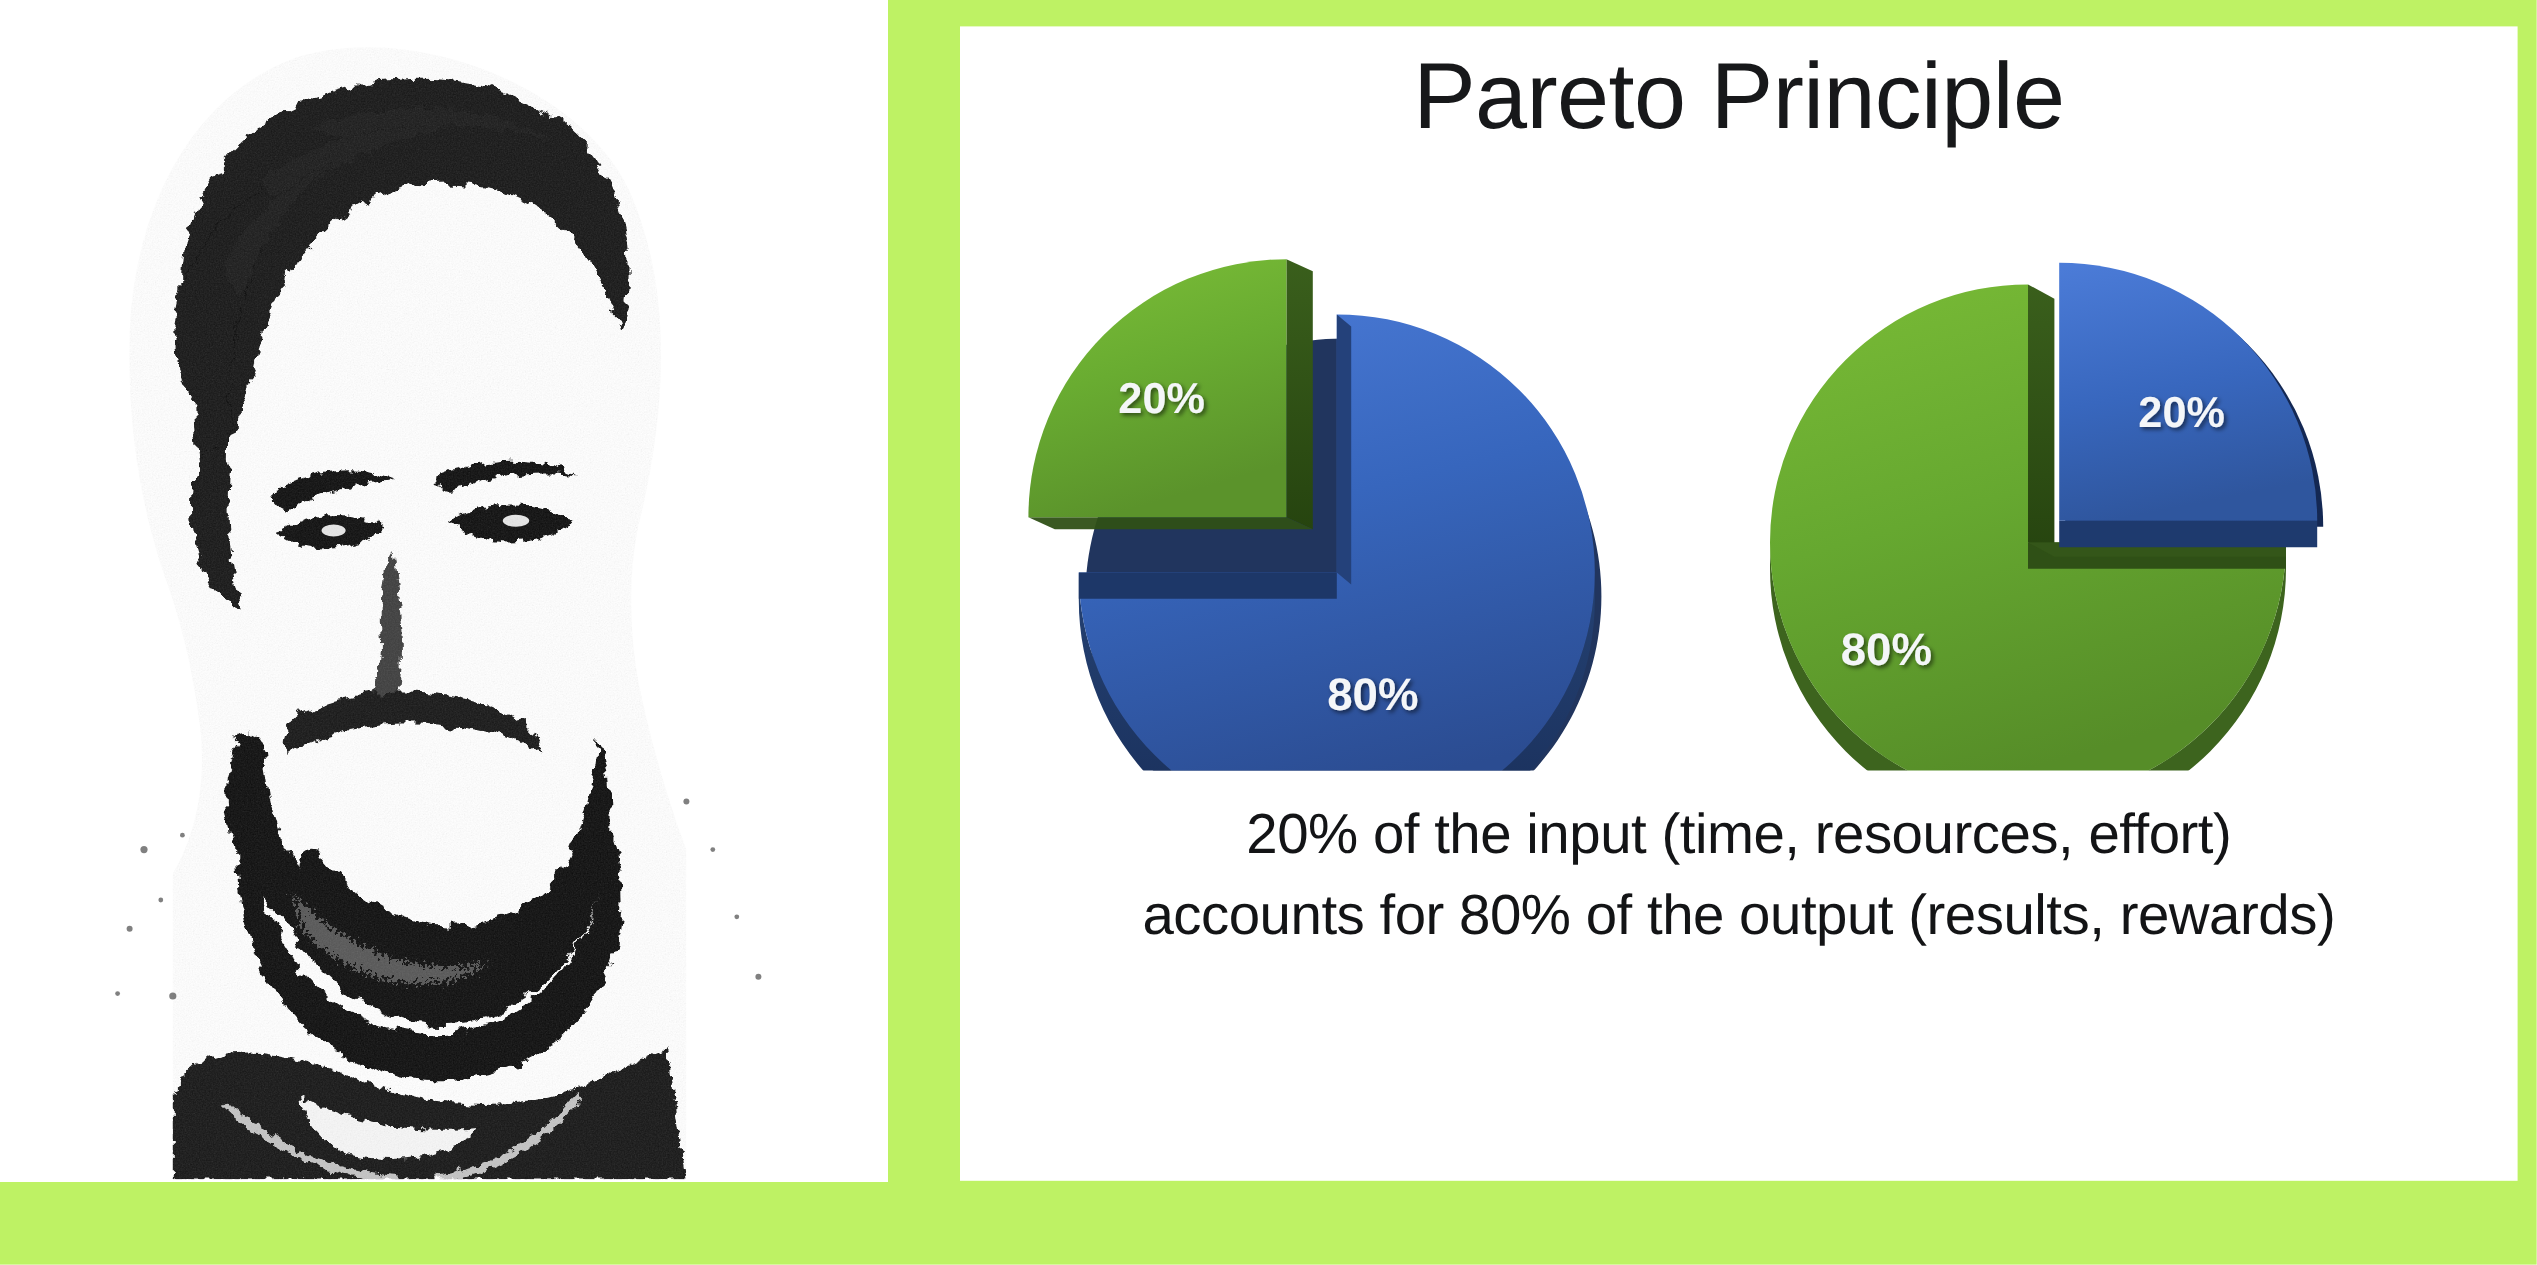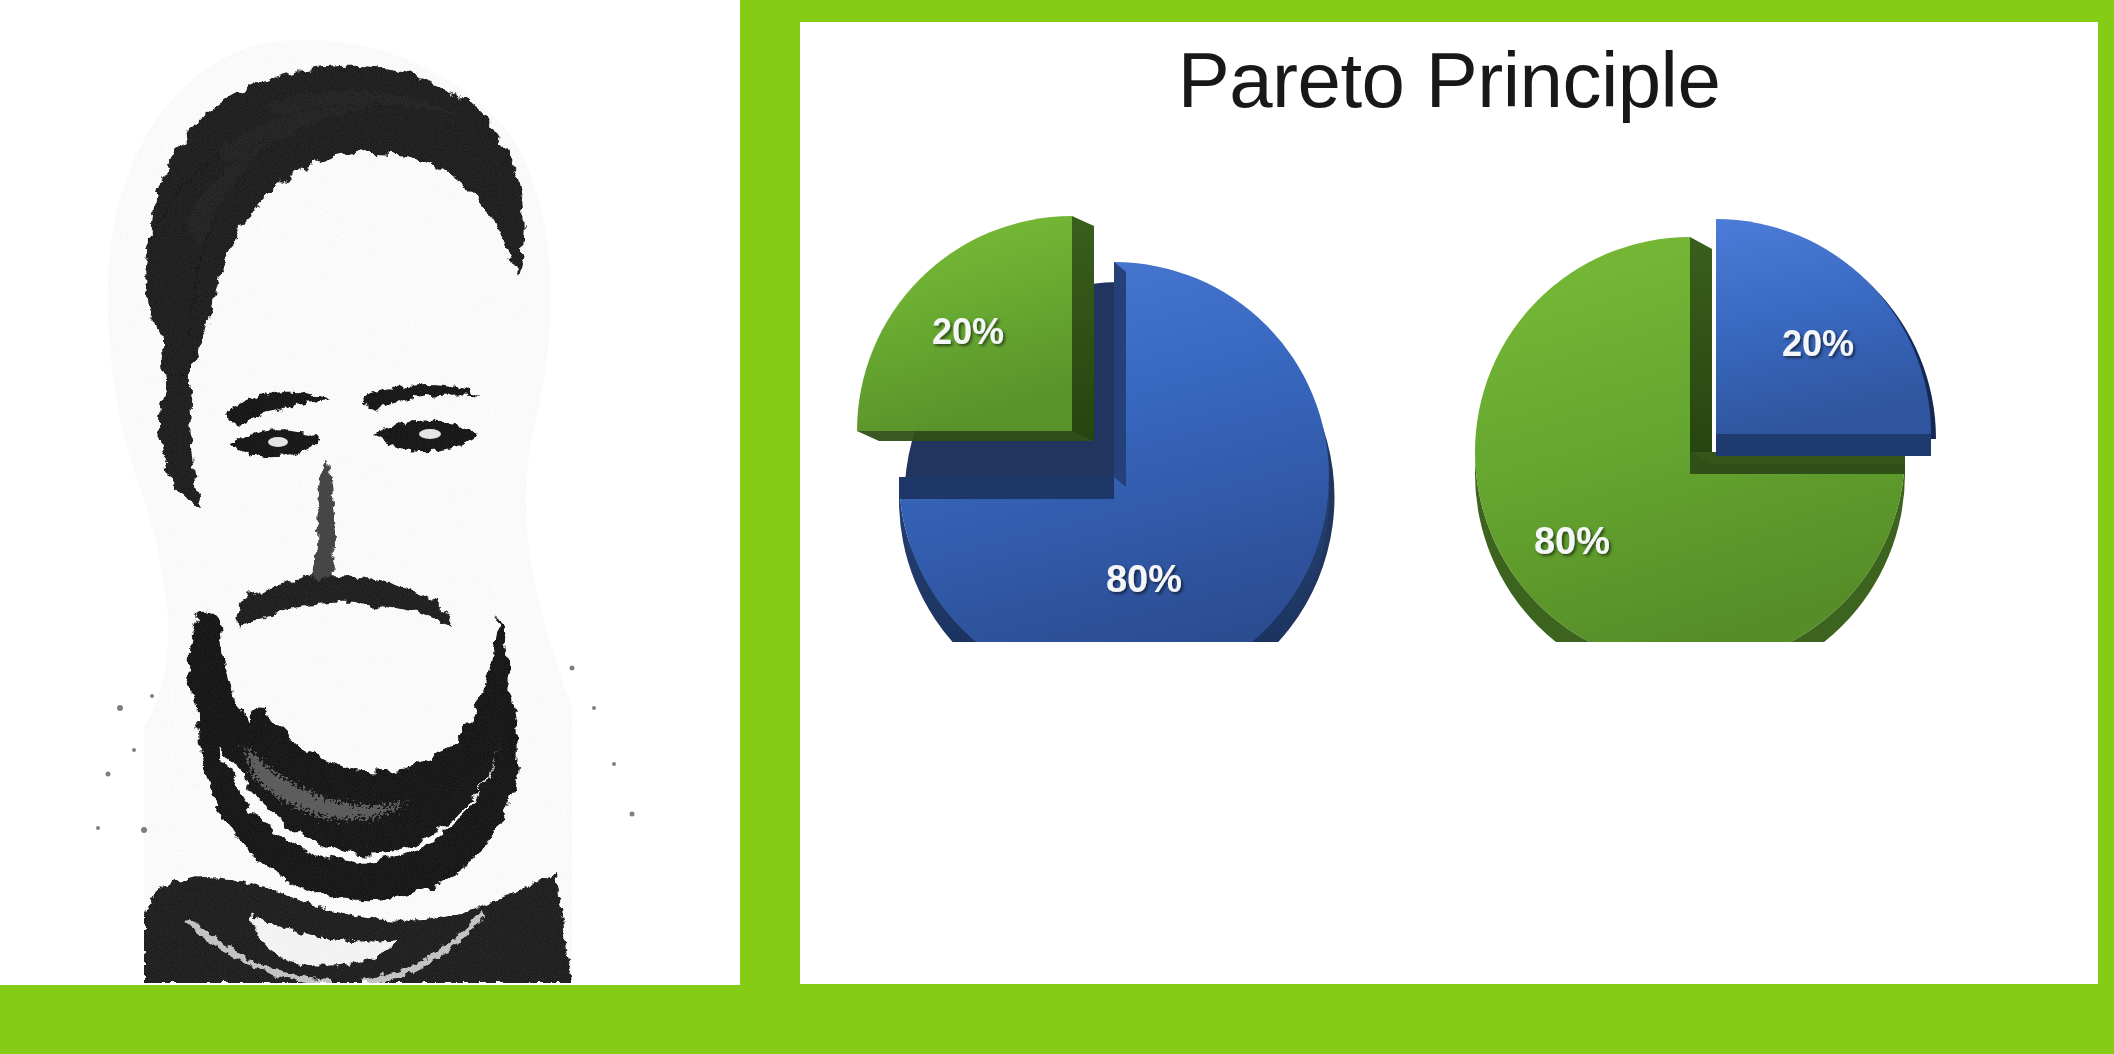--- a/index.html
+++ b/index.html
@@ -3,21 +3,21 @@
 <meta charset="utf-8">
 <title>Pareto Principle</title>
 <style>
   html,body{margin:0;padding:0;}
   body{
     width:2114px;height:1054px;
     background:#fafafa;
     font-family:"Liberation Sans","DejaVu Sans",sans-serif;
     overflow:hidden;position:relative;
   }
-  #stage{position:absolute;inset:0;width:2114px;height:1054px;background:#84cc16;}
+  #stage{position:absolute;inset:0;width:2114px;height:1054px;background:#bef264;}
 
   
   .portrait-panel{
     position:absolute;left:0;top:0;width:740px;height:985px;
     background:#ffffff;overflow:hidden;
   }
   .portrait-wrap{position:absolute;left:0;top:0;width:740px;height:985px;}
   .portrait-svg{position:absolute;left:12px;top:8px;width:716px;height:975px;display:block;}
 
   
@@ -292,15 +292,19 @@
           <path d="M280,330 L280,115 A215,215 0 0,1 495,330 Z" fill="#142853" transform="translate(5,5)"></path>
 
           <path d="M280,330 L495,330 L495,352 L280,352 Z" fill="#1e3a6e"></path>
 
           <path d="M280,330 L280,115 A215,215 0 0,1 495,330 Z" fill="url(#blueFace2)"></path>
           <text class="slice-label" x="382" y="252" font-size="36" text-anchor="middle" filter="url(#lblShadowB)">20%</text>
         </g>
       </svg>
     </div>
 
+    <div class="caption">
+      <div class="caption-line">20% of the input (time, resources, effort)</div>
+      <div class="caption-line">accounts for 80% of the output (results, rewards)</div>
+    </div>
 
   </div>
 </div>
 
 </body></html>

